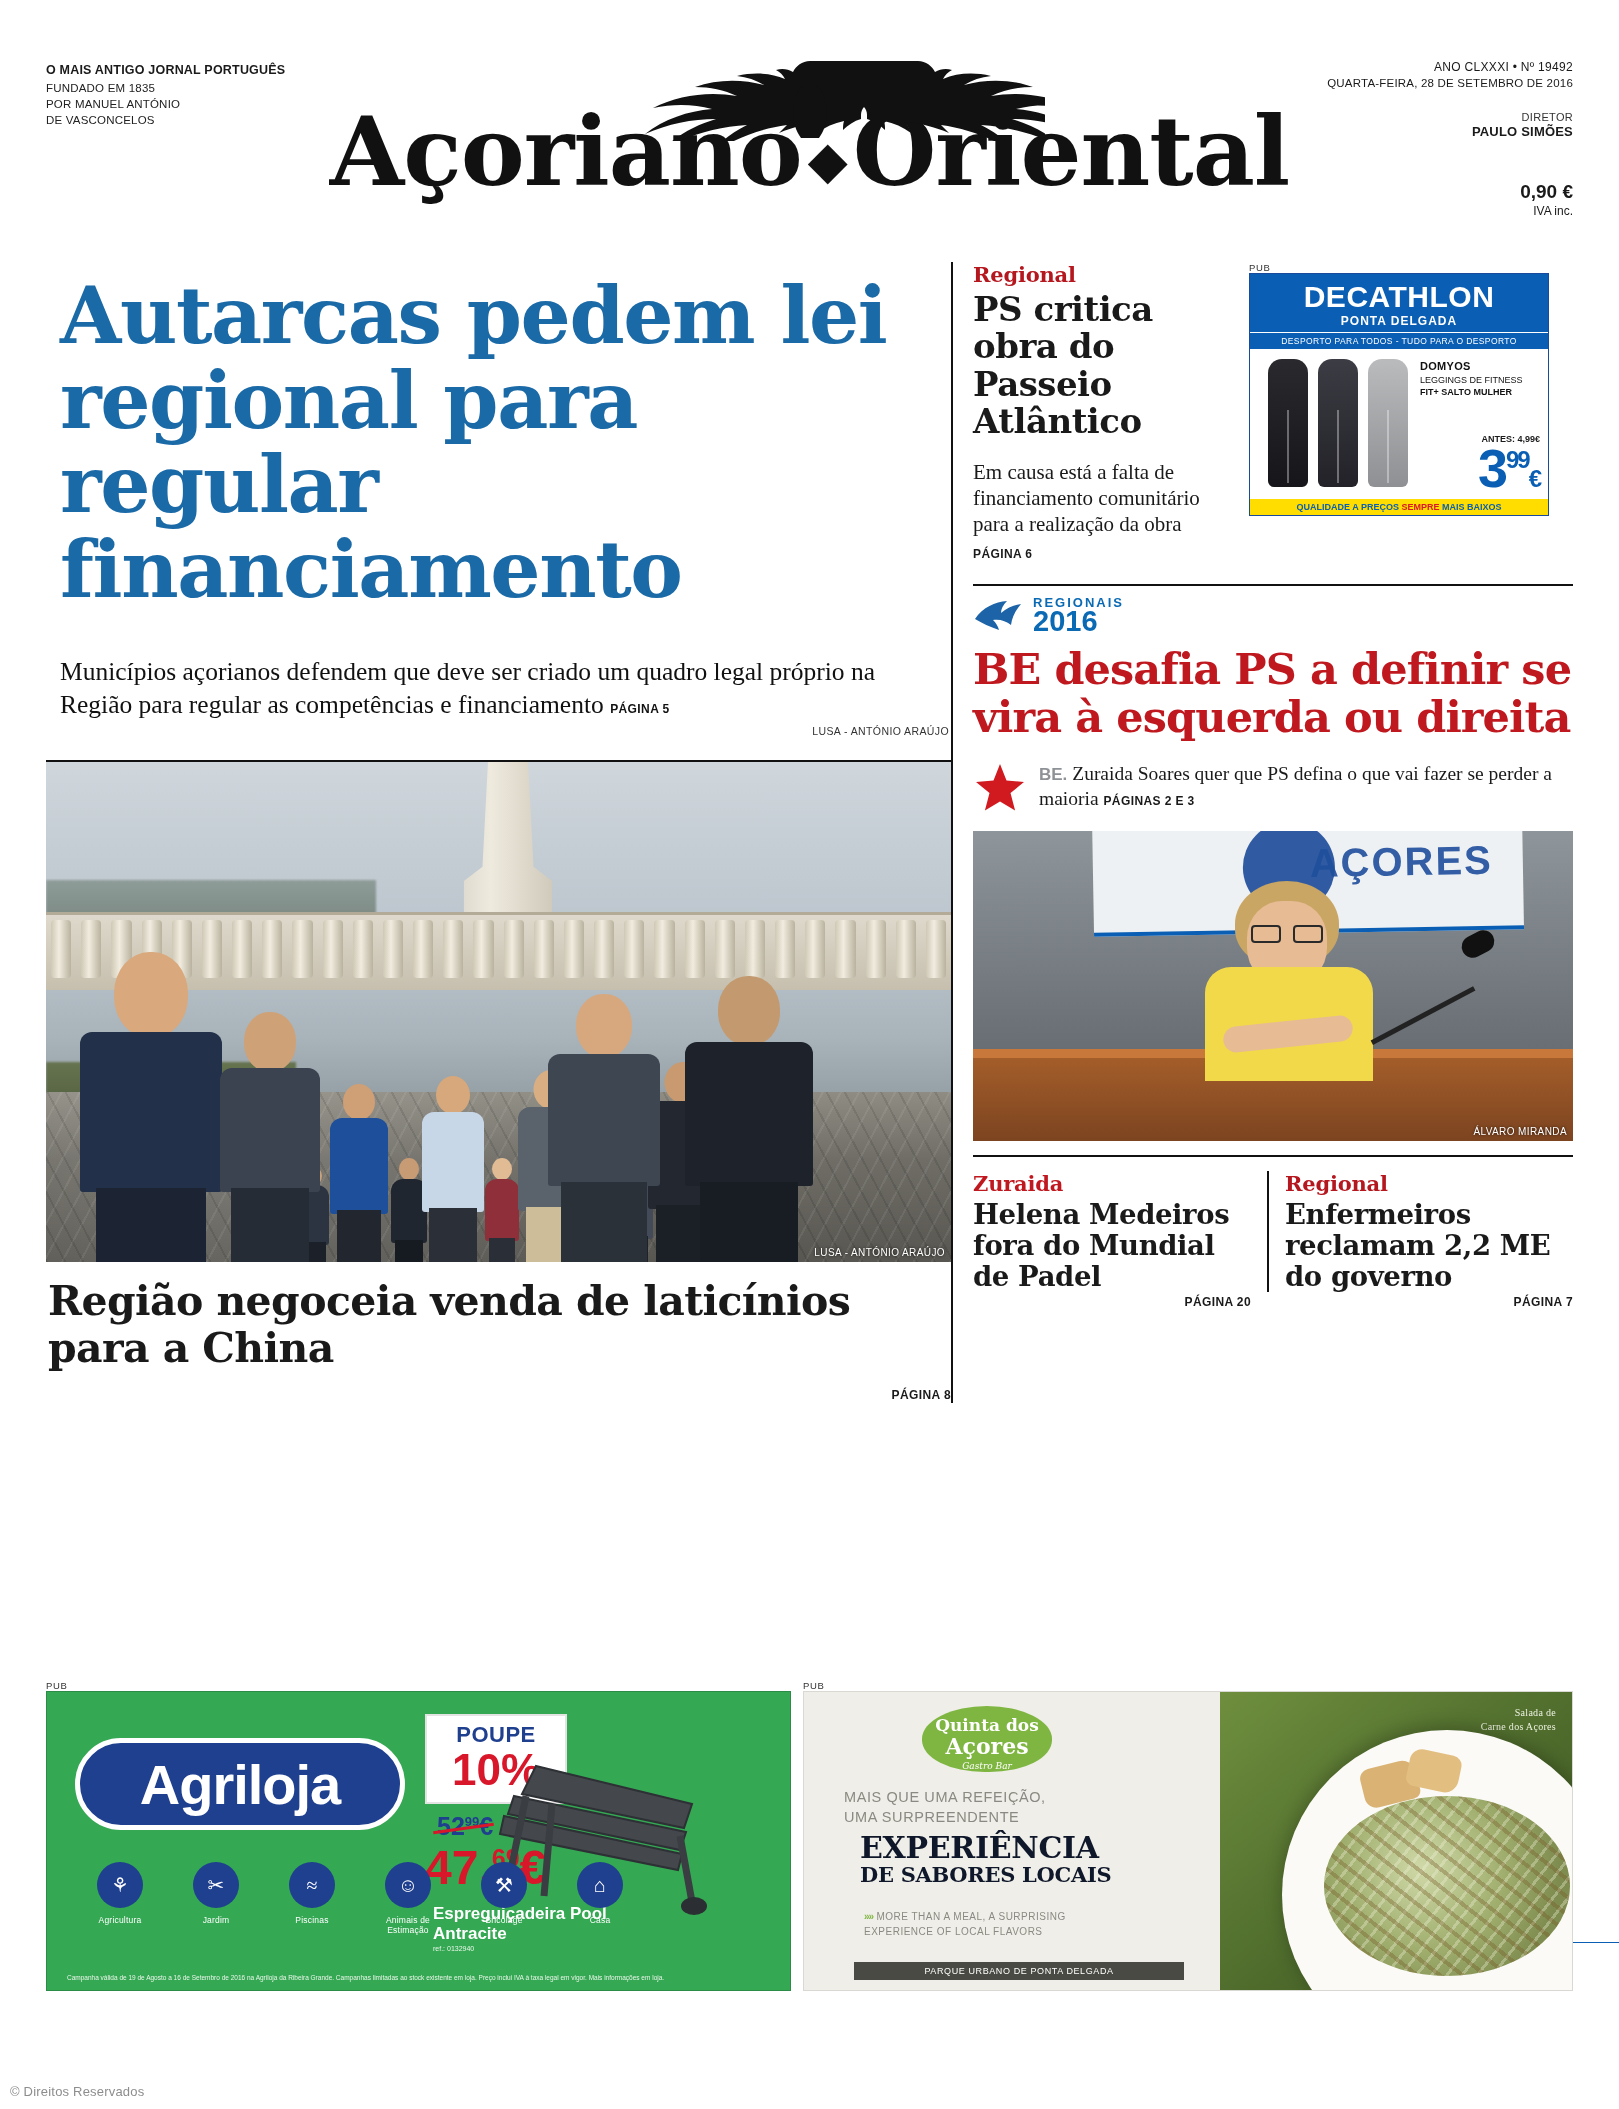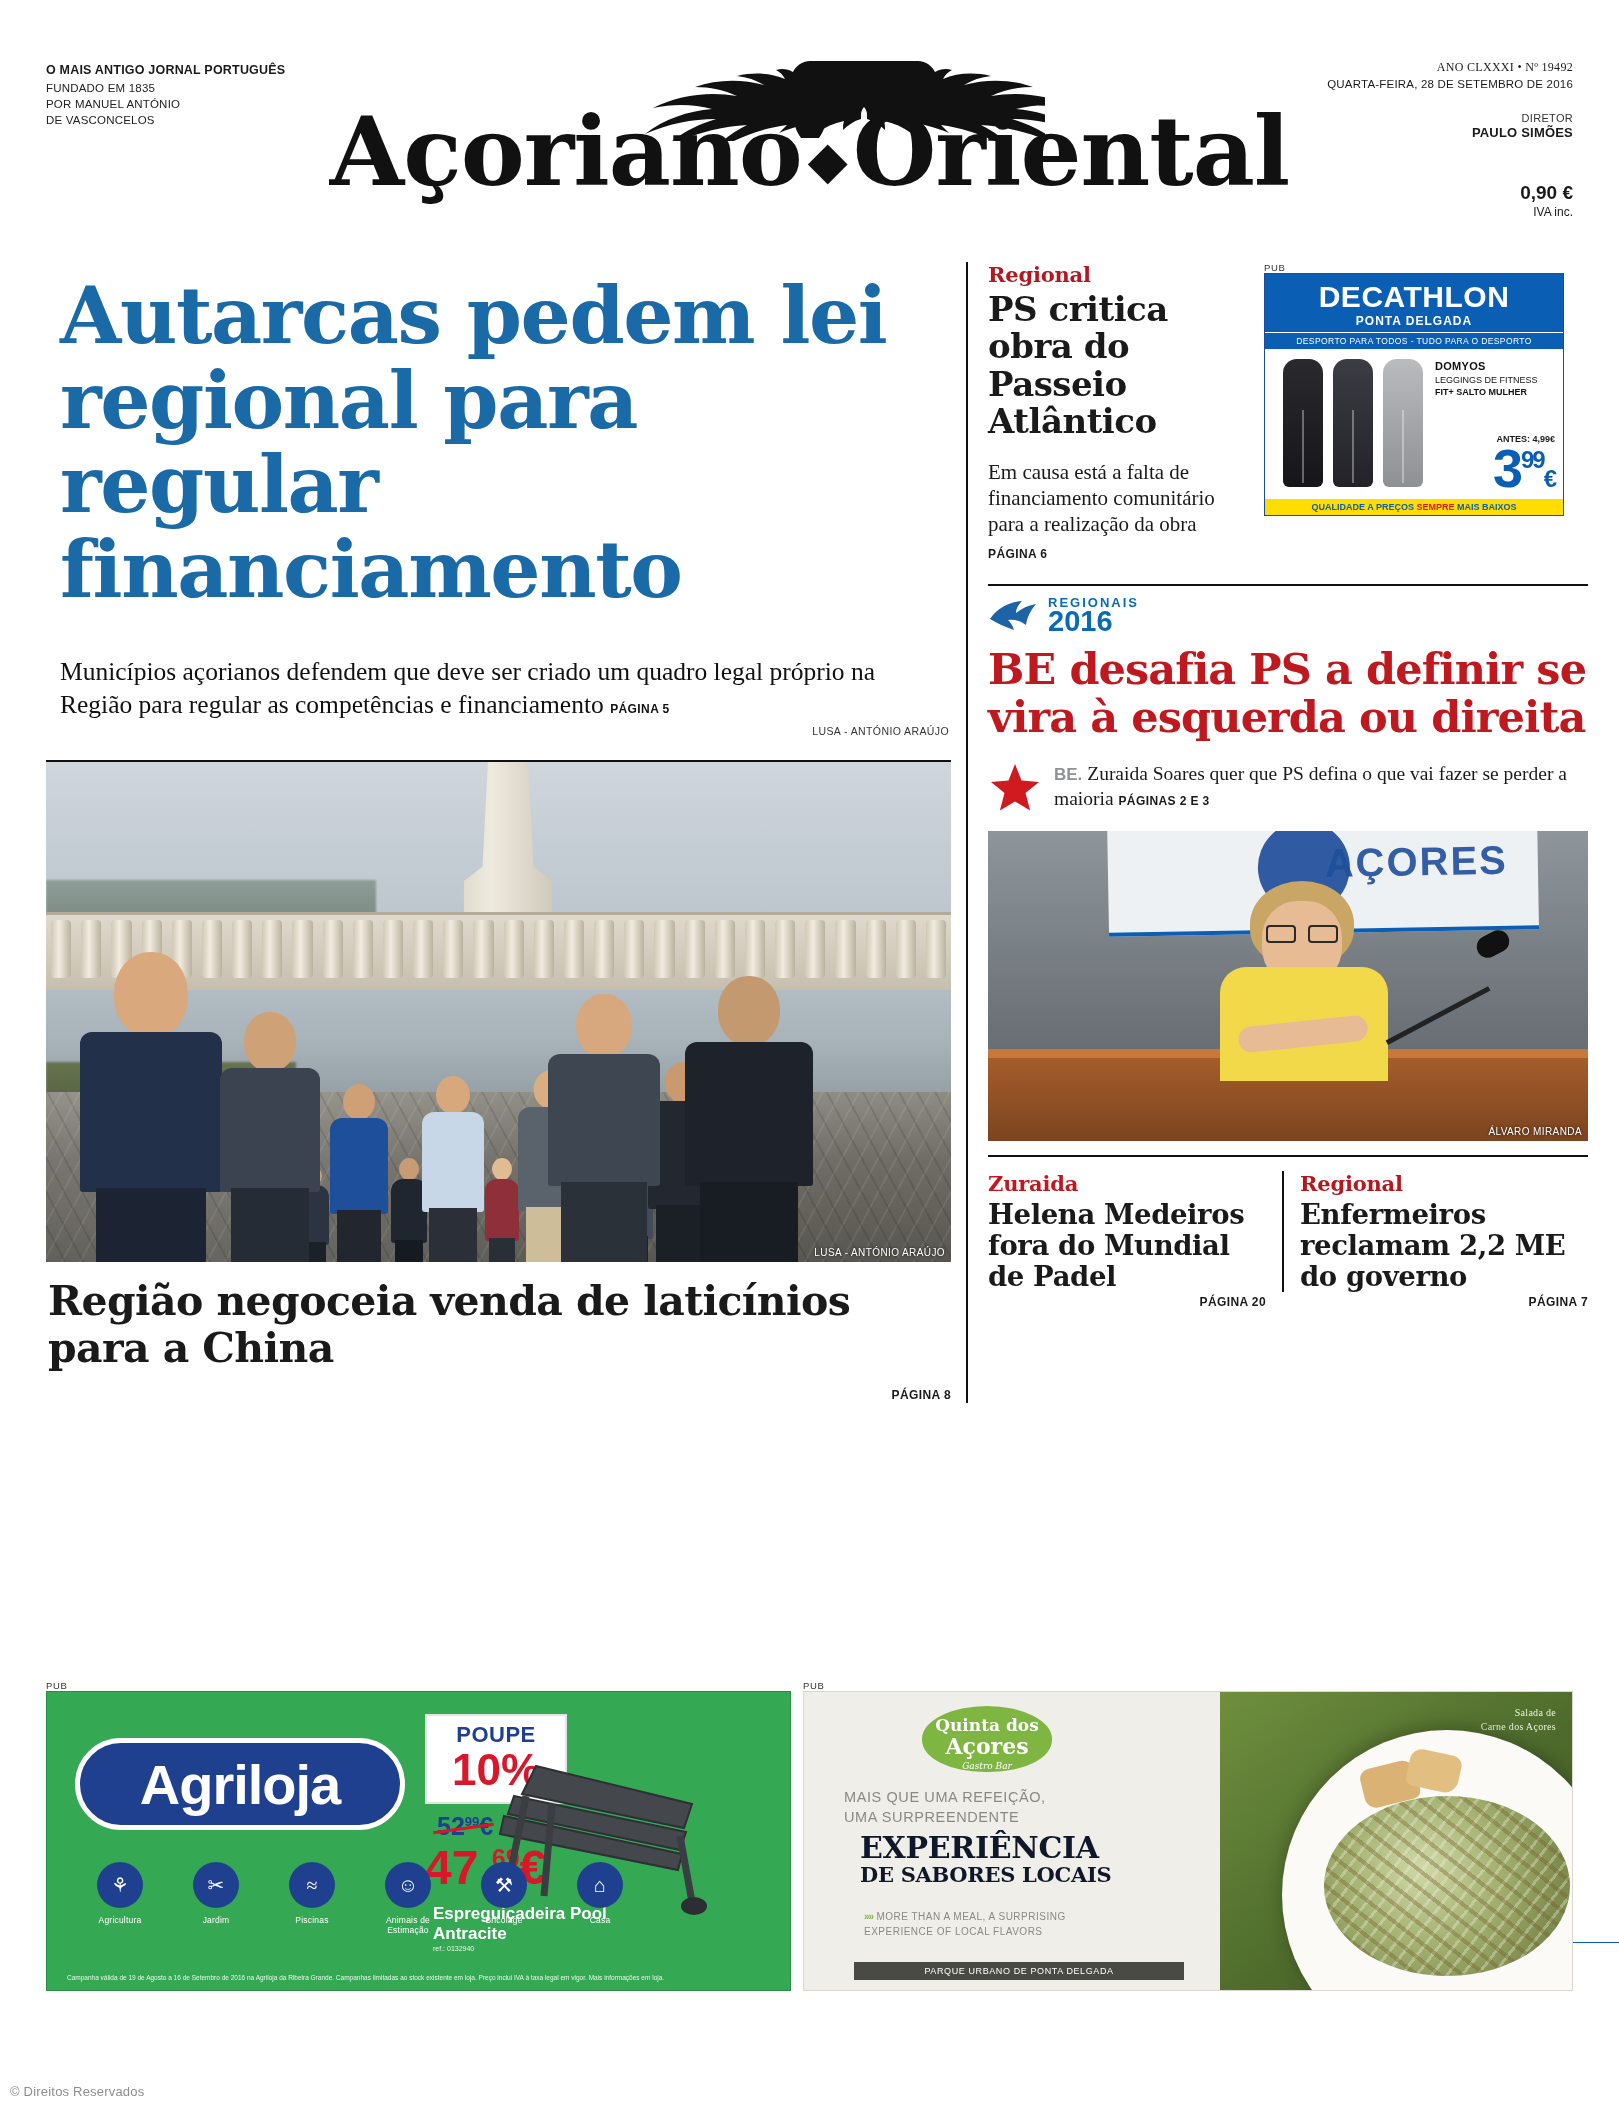--- a/index.html
+++ b/index.html
@@ -21,21 +21,21 @@
     line-height:1.42;
   }
   .mh-left .l1 { font-size:12.5px; font-weight:bold; letter-spacing:0.2px; text-transform:uppercase; }
   .mh-left .l2, .mh-left .l3, .mh-left .l4 {
     font-size:11.5px; letter-spacing:0.2px; text-transform:uppercase; color:#222;
   }
   .mh-right {
     position:absolute; right:46px; top:60px; width:330px; text-align:right;
     font-family:"Liberation Sans", sans-serif;
   }
-  .mh-right .r1 { font-size:12px; letter-spacing:0.3px;font-family:Liberation Serif, serif; }
+  .mh-right .r1 { font-size:12px; letter-spacing:0.3px; }
   .mh-right .r2 { font-size:11.5px; letter-spacing:0.2px; margin-top:3px; text-transform:uppercase; }
   .mh-right .r3 { font-size:11px; letter-spacing:0.3px; margin-top:22px; text-transform:uppercase; color:#333; }
   .mh-right .r4 { font-size:13px; font-weight:bold; letter-spacing:0.2px; margin-top:1px; text-transform:uppercase; }
   .mh-right .price { font-size:19px; font-weight:bold; margin-top:42px; }
   .mh-right .priceiva { font-size:12px; margin-top:1px; }
 
   .title-wrap {
     position:absolute; left:0; right:0; top:56px; text-align:center; pointer-events:none;
   }
   .eagle { position:absolute; left:50%; top:-1px; transform:translateX(-50%); width:470px; height:86px; }
@@ -55,21 +55,21 @@
   .url-band { position:absolute; left:46px; right:46px; top:236px; height:22px; }
   .url-band .line { position:absolute; top:11px; left:0; right:0; border-top:2px solid #111; }
   .url-band .url {
     position:absolute; left:50%; top:0; transform:translateX(-50%);
     background:#fff; padding:0 14px;
     font-family:"Liberation Sans", sans-serif; font-size:12.5px; letter-spacing:0.2px;
   }
 
   
   .content { position:absolute; left:46px; top:262px; width:1527px; }
-  .cols { display:flex;gap:15px; }
+  .cols { display:flex; }
   .col-left { width:905px; }
   .col-right { width:622px; padding-left:22px; position:relative; }
   .col-right:before {
     content:""; position:absolute; left:0; top:0; bottom:0; width:2px; background:#111;
   }
 
   
   .lead-h {
     font-family:"DejaVu Serif", serif;
     font-weight:bold;

